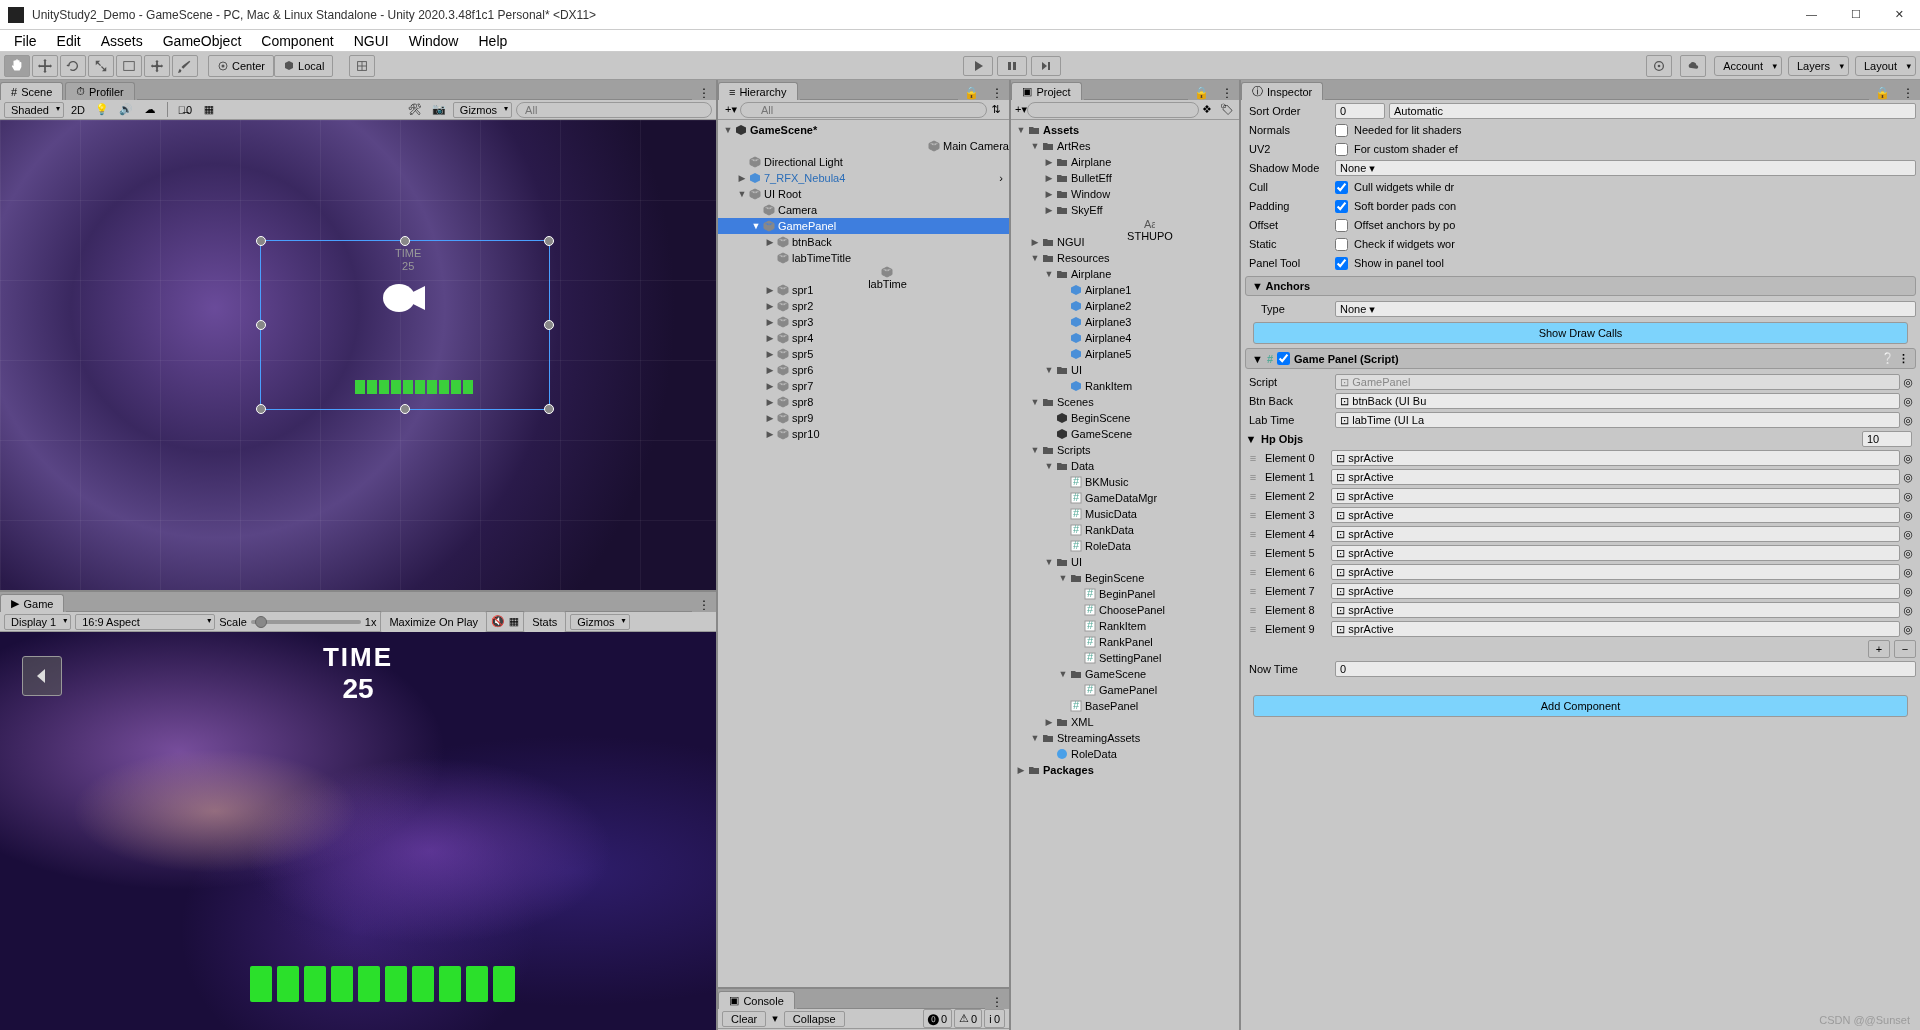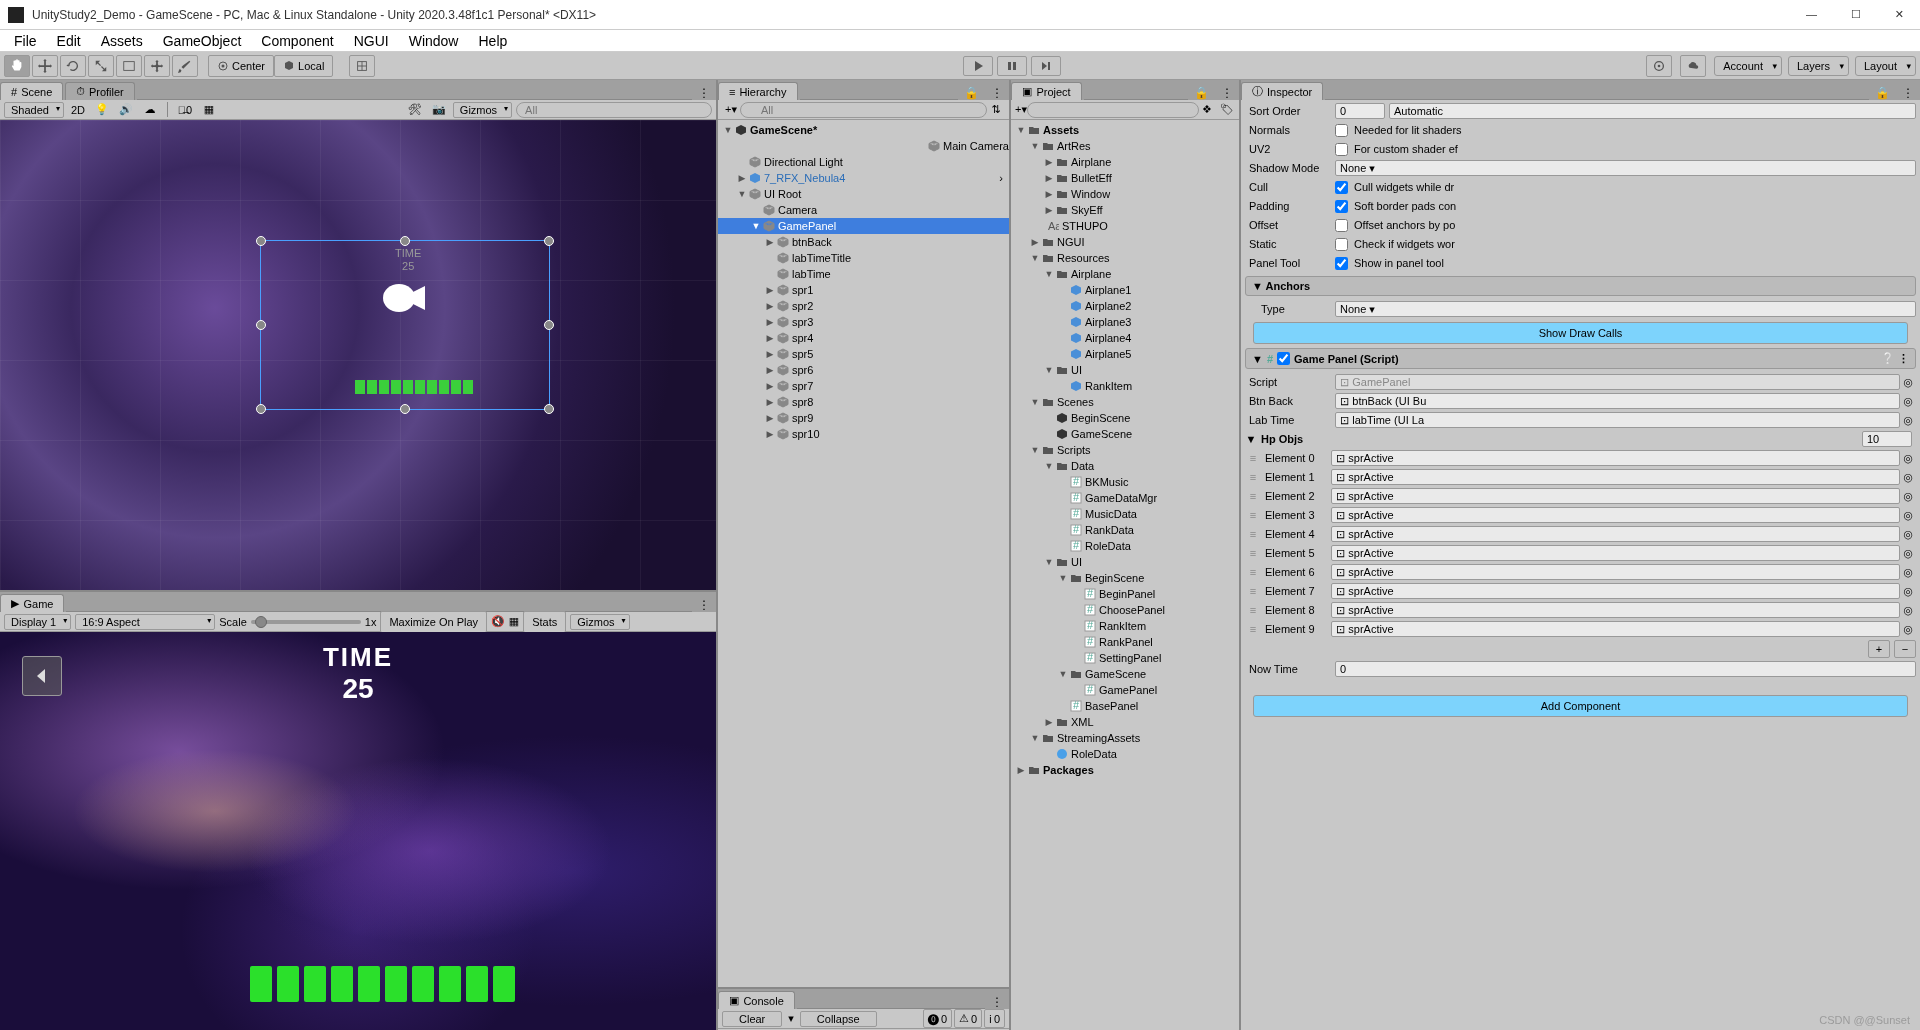--- a/index.html
+++ b/index.html
@@ -96,21 +96,21 @@
 .tree-row.selected { background: #3e7ede; color: #fff;}
 .tree-arrow { width: 12px; text-align:center; font-size: 9px; color:#555;}
 .tree-row.selected .tree-arrow, .tree-row.selected .tree-icon { color: #fff;}
 .tree-icon { width: 14px; display:inline-flex; align-items:center; justify-content:center;}
 .tree-icon svg { width:12px; height:12px;}
 .tree-label { padding-left: 2px; font-size: 11px;}
 
 
 .console-section { height: 43px; border-top: 2px solid #888; display:flex; flex-direction:column;}
 .console-toolbar { height:20px; background:#c8c8c8; border-bottom:1px solid #999; display:flex; align-items:center; padding: 0 4px; gap:6px;}
-.console-btn { padding: 1px 16px; border:1px solid #999; border-radius:2px; cursor:pointer; font-size:11px;}
+.console-btn { padding: 1px 8px; border:1px solid #999; border-radius:2px; cursor:pointer; font-size:11px;}
 .console-icons { margin-left:auto; display:flex; gap:2px;}
 .console-icon-badge { display:flex; align-items:center; gap:2px; padding: 1px 4px; border:1px solid #999; border-radius:2px; font-size:11px;}
 
 
 .project-panel { width: 230px; display: flex; flex-direction: column; border-right: 2px solid #888;}
 .project-toolbar-icons { margin-left:auto; display:flex; gap:2px; align-items:center;}
 .project-toolbar-icons span { padding: 0 3px; cursor:pointer;}
 
 
 .inspector-panel { flex:1; display: flex; flex-direction: column; background:#c8c8c8;}
@@ -445,21 +445,21 @@
         </div>
         <div class="tree-row" style="padding-left: 46px;">
           <span class="tree-arrow"></span>
           <span class="tree-icon">
             <svg viewBox="0 0 12 12">
               <path class="cube-icon" d="M6 1l5 2.5v5L6 11 1 8.5v-5z M6 1v10 M1 3.5L6 6l5-2.5" fill="none" stroke="#888" stroke-width="1"></path>
             </svg>
           </span>
           <span class="tree-label">labTimeTitle</span>
         </div>
-        <div class="tree-row" style="padding-left: 46px;">
+        <div class="tree-row" style="padding-left: 46px; flex-direction: column;">
           <span class="tree-arrow"></span>
           <span class="tree-icon">
             <svg viewBox="0 0 12 12">
               <path class="cube-icon" d="M6 1l5 2.5v5L6 11 1 8.5v-5z M6 1v10 M1 3.5L6 6l5-2.5" fill="none" stroke="#888" stroke-width="1"></path>
             </svg>
           </span>
           <span class="tree-label">labTime</span>
         </div>
         <div class="tree-row" style="padding-left: 46px;">
           <span class="tree-arrow">▶</span>
@@ -636,21 +636,21 @@
         </div>
         <div class="tree-row" style="padding-left: 32px;">
           <span class="tree-arrow">▶</span>
           <span class="tree-icon">
             <svg viewBox="0 0 12 12">
               <path fill="#555" d="M1 3h4l1 1h5v6H1z"></path>
             </svg>
           </span>
           <span class="tree-label">SkyEff</span>
         </div>
-        <div class="tree-row" style="padding-left: 23px;">
+        <div class="tree-row" style="padding-left: 48px; flex-direction: column;">
           <span class="tree-arrow"></span>
           <span class="tree-icon">
             <svg viewBox="0 0 12 12">
               <text x="1" y="10" font-size="9" fill="#555">Aa</text>
             </svg>
           </span>
           <span class="tree-label">STHUPO</span>
         </div>
         <div class="tree-row" style="padding-left: 18px;">
           <span class="tree-arrow">▶</span>

